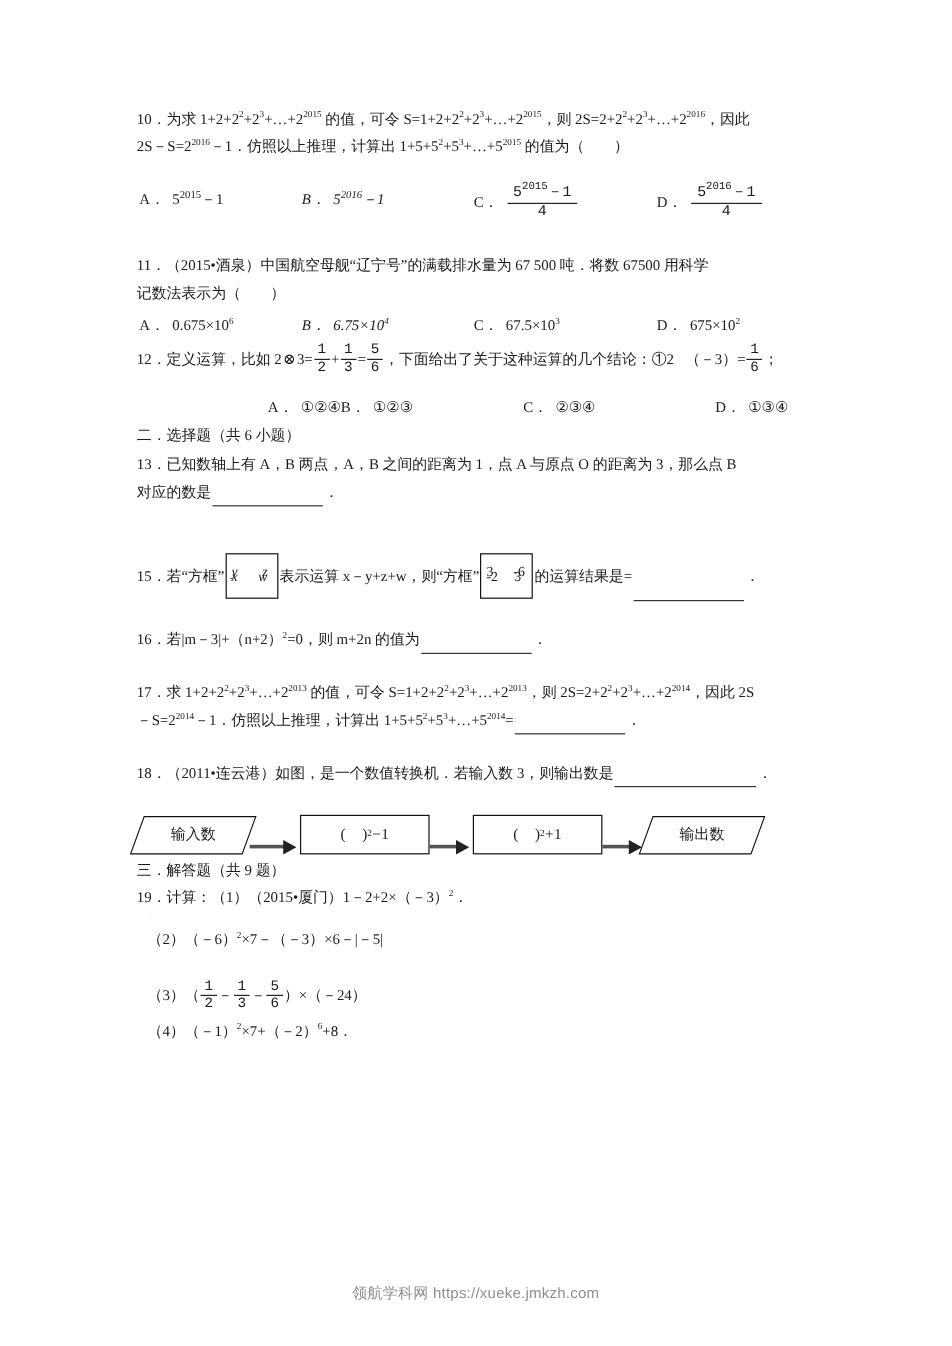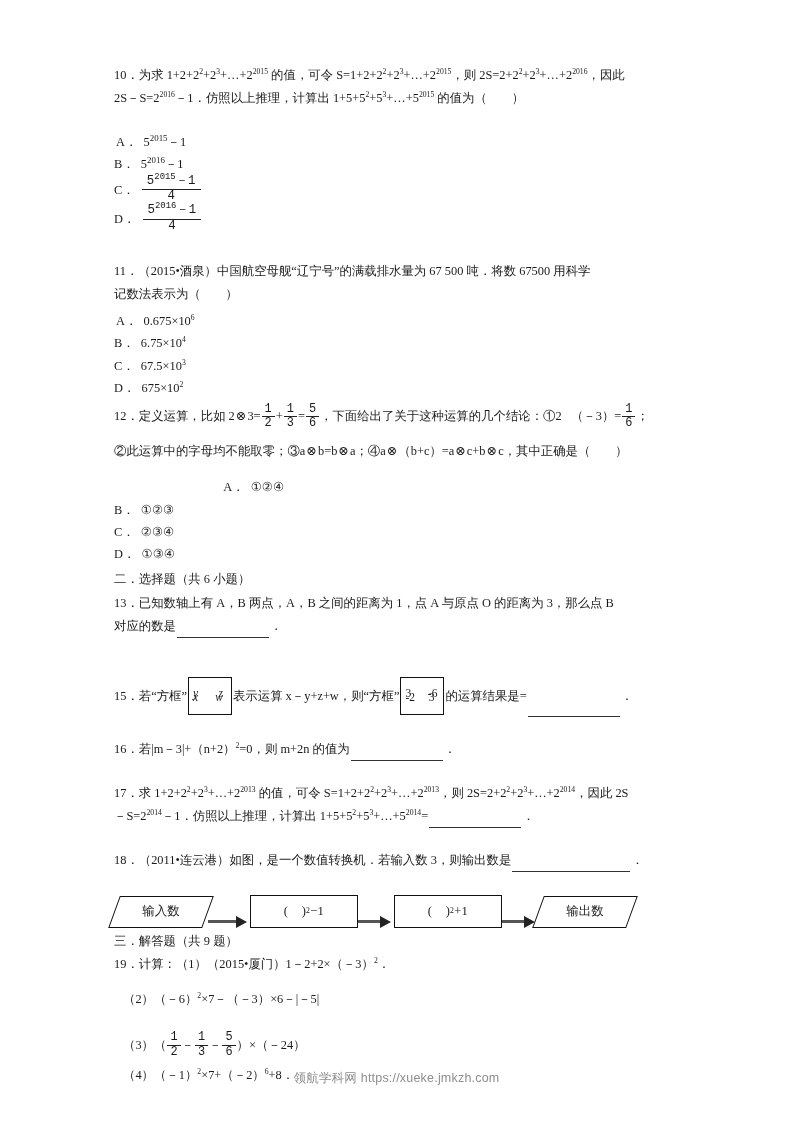--- a/index.html
+++ b/index.html
@@ -15,45 +15,44 @@
     font-family: "Liberation Serif", "DejaVu Serif", serif;
     color: #1a1a1a;
     overflow: hidden;
   }
   .page {
     position: absolute;
     left: 0; top: 0;
     width: 793px;
     height: 872px;
     box-sizing: border-box;
-    padding: 64px 112px 0 114px;
+    padding: 88px 112px 0 114px;
   }
   .q {
     font-size: 12.4px;
     line-height: 1.85;
     margin: 0 0 4px 0;
     text-align: justify;
   }
   .q.tight { line-height: 1.7; }
   .spacer-sm { height: 9px; }
   .spacer-md { height: 17px; }
   .spacer-lg { height: 25px; }
 
   .opts {
     display: flex;
     font-size: 12.4px;
     margin: 0;
     line-height: 1.8;
-    flex-direction: column;
   }
   .opts .opt {
     white-space: nowrap;
   }
   .opts.w4 .opt:nth-child(1) { width: 142px; padding-left: 2px; }
-  .opts.w4 .opt:nth-child(2) { width: 150px; }
+  .opts.w4 .opt:nth-child(2) { width: 150px; font-style: italic; }
   .opts.w4 .opt:nth-child(3) { width: 160px; }
   .opts.w4 .opt:nth-child(4) { width: 140px; }
 
   .opts.indent .opt:nth-child(1) { width: 142px; padding-left: 28px; text-align: right; }
   .opts.indent .opt:nth-child(2) { width: 152px; }
   .opts.indent .opt:nth-child(3) { width: 160px; }
 
   sup {
     font-size: 0.62em;
     vertical-align: super;
@@ -244,21 +243,20 @@
 
   <div class="opts w4">
     <div class="opt"><span>A．</span>&nbsp;&nbsp;<span>0.675×10</span><sup>6</sup></div>
     <div class="opt"><span>B．</span>&nbsp;&nbsp;<span>6.75×10</span><sup>4</sup></div>
     <div class="opt"><span>C．</span>&nbsp;&nbsp;<span>67.5×10</span><sup>3</sup></div>
     <div class="opt"><span>D．</span>&nbsp;&nbsp;<span>675×10</span><sup>2</sup></div>
   </div>
 
   <p class="q" style="line-height:2.4; margin-top:2px;"><span>12．定义运算，比如 2</span><span class="otimes">⊗</span><span>3=</span><span class="frac"><span class="num">1</span><span class="den">2</span></span><span>+</span><span class="frac"><span class="num">1</span><span class="den">3</span></span><span>=</span><span class="frac"><span class="num">5</span><span class="den">6</span></span><span>，下面给出了关于这种运算的几个结论：①2</span>&nbsp;&nbsp;&nbsp;<span>（－3）=</span><span class="frac"><span class="num">1</span><span class="den">6</span></span><span>；</span></p>
 
-  <p class="q" style="margin-top:8px;"><span>②此运算中的字母均不能取零；③a</span><span class="otimes">⊗</span><span>b=b</span><span class="otimes">⊗</span><span>a；④a</span><span class="otimes">⊗</span><span>（b+c）=a</span><span class="otimes">⊗</span><span>c+b</span><span class="otimes">⊗</span><span>c，其中正确是（　　）</span></p>
 
   <div class="spacer-sm"></div>
 
   <div class="opts indent">
     <div class="opt"><span>A．</span>&nbsp;&nbsp;<span class="circled">①②④</span></div>
     <div class="opt"><span>B．</span>&nbsp;&nbsp;<span class="circled">①②③</span></div>
     <div class="opt"><span>C．</span>&nbsp;&nbsp;<span class="circled">②③④</span></div>
     <div class="opt"><span>D．</span>&nbsp;&nbsp;<span class="circled">①③④</span></div>
   </div>
 

